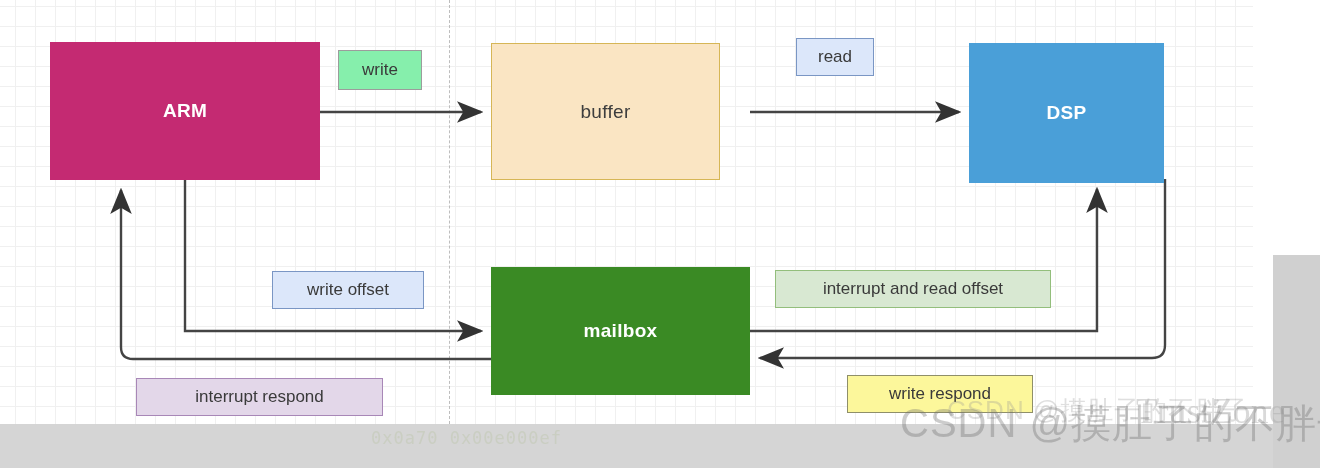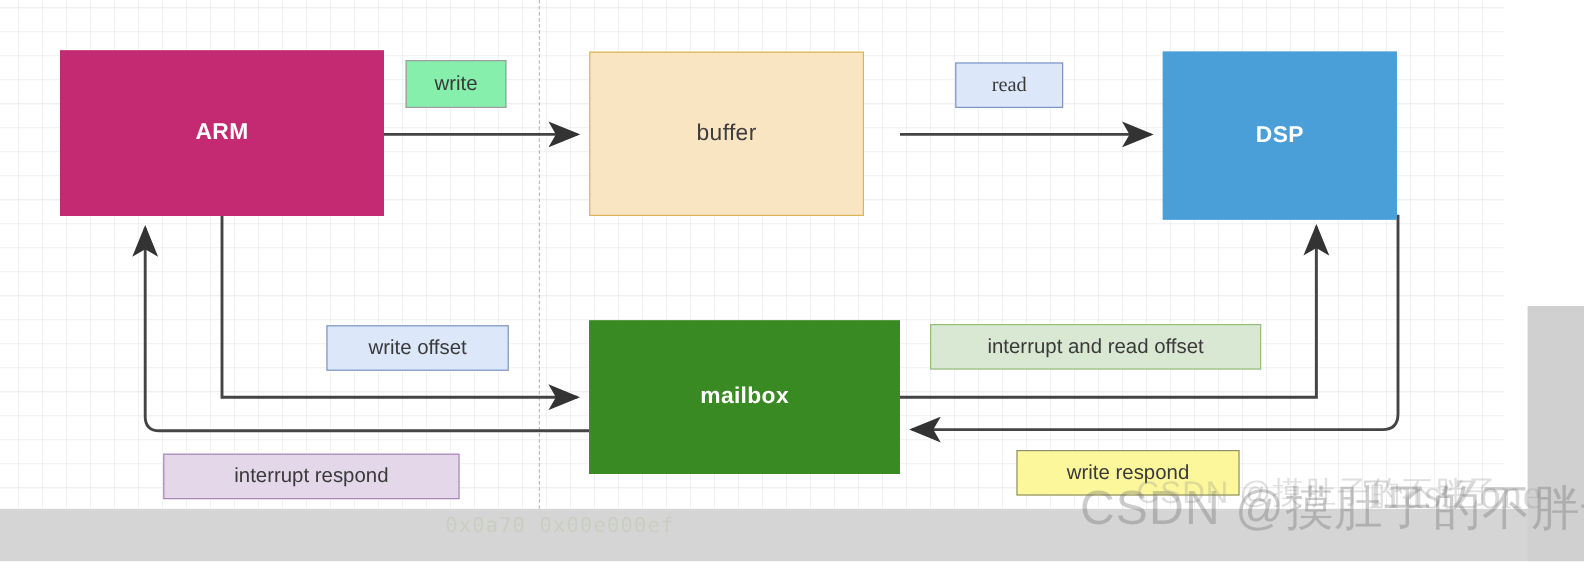--- a/index.html
+++ b/index.html
@@ -97,22 +97,22 @@
     font-size: 17px;
     color: #3a3a3a;
     white-space: nowrap;
     padding: 0 8px;
   }
   .lbl-write {
     left: 338px; top: 50px; width: 84px; height: 40px;
     background: #86efac; border: 1px solid #9c9c9c;
   }
   .lbl-read {
-    left: 796px; top: 52px; width: 90px; height: 38px;
-    background: #DCE7FA; border: 1px solid #7A96C4; font-family: Liberation Serif, serif;
+    left: 796px; top: 38px; width: 78px; height: 38px;
+    background: #DCE7FA; border: 1px solid #7A96C4;
   }
   .lbl-write-offset {
     left: 272px; top: 271px; width: 152px; height: 38px;
     background: #DCE7FA; border: 1px solid #7A96C4;
   }
   .lbl-interrupt-read-offset {
     left: 775px; top: 270px; width: 276px; height: 38px;
     background: #D8E8D2; border: 1px solid #93BE7C;
   }
   .lbl-interrupt-respond {

